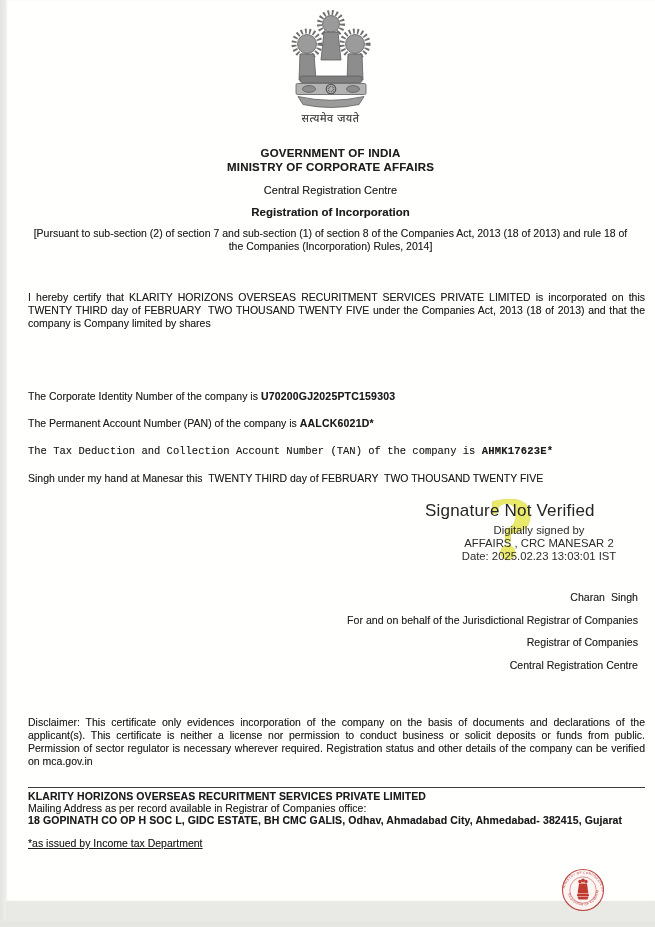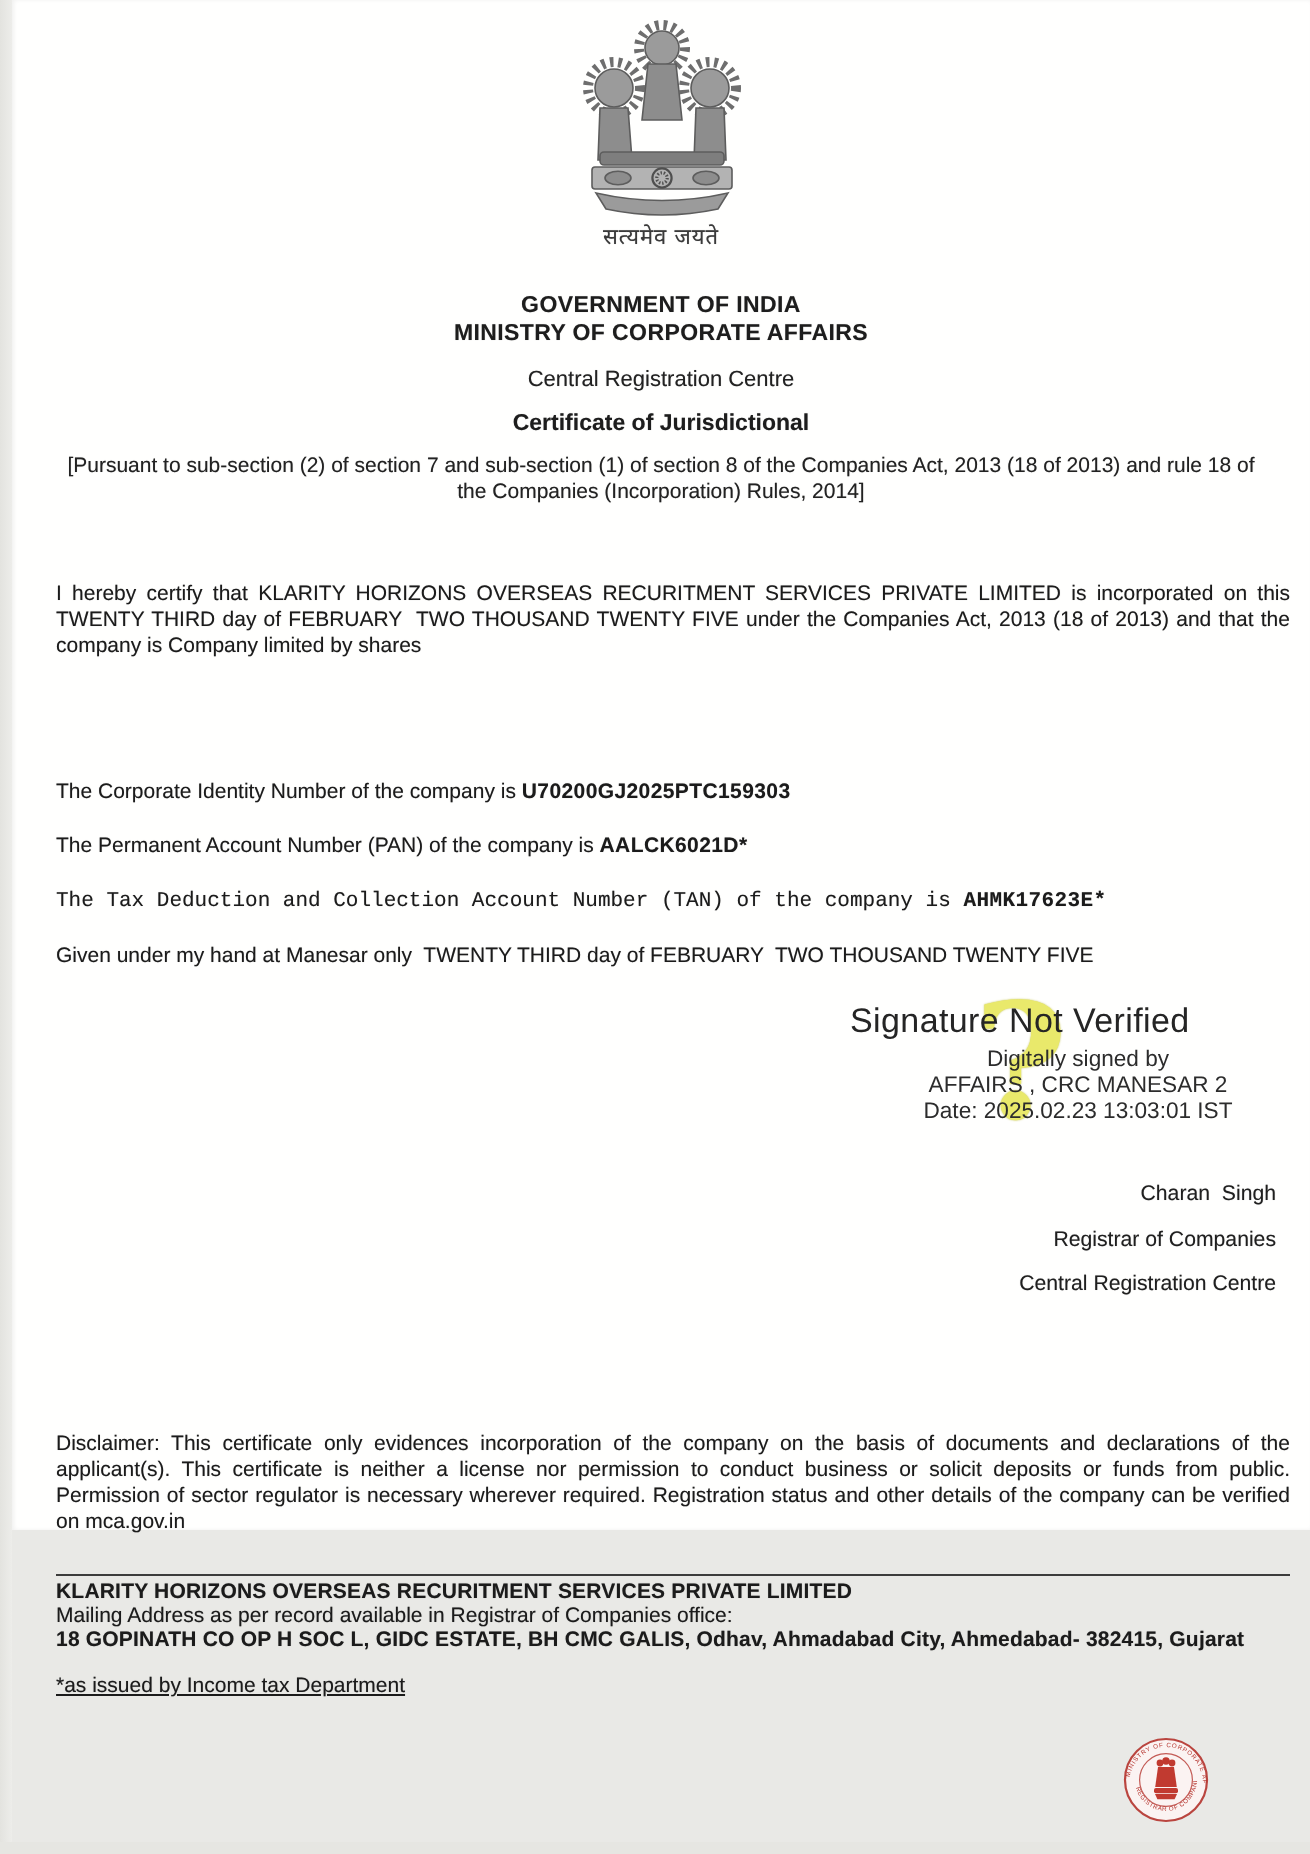--- a/index.html
+++ b/index.html
@@ -3,21 +3,21 @@
 <meta charset="utf-8">
 <style>
   html,body{margin:0;padding:0;}
   body{
     width:655px;height:927px;position:relative;overflow:hidden;
     background:#e9e9e6;
     font-family:"Liberation Sans", sans-serif;
     color:#1d1d1d;
   }
   .page{
-    position:absolute;left:6px;top:0;width:649px;height:765px;
+    position:absolute;left:6px;top:0;width:649px;height:901px;
     background:#fffffe;
     box-shadow:inset 1px 0 2px rgba(0,0,0,.06);
   }
   .abs{position:absolute;}
   .center{left:0;width:100%;text-align:center;}
   .soft{text-shadow:0 0 .4px rgba(0,0,0,.35);}
 
   
   .emblem-wrap{top:8px;}
   .motto{top:110px;font-size:11px;color:#3a3a3a;letter-spacing:.5px;}
@@ -97,43 +97,44 @@
       </g>
     </svg>
   </div>
   <div class="abs center motto soft">सत्यमेव जयते</div>
 
   <div class="abs center gov-header soft">
     <div>GOVERNMENT OF INDIA</div>
     <div>MINISTRY OF CORPORATE AFFAIRS</div>
   </div>
   <div class="abs center crc-line soft">Central Registration Centre</div>
-  <div class="abs center cert-title soft">Certificate of Jurisdictional</div>
+  <div class="abs center cert-title soft">Registration of Incorporation</div>
   <div class="abs pursuant soft">[Pursuant to sub-section (2) of section 7 and sub-section (1) of section 8 of the Companies Act, 2013 (18 of 2013) and rule 18 of the Companies (Incorporation) Rules, 2014]</div>
 
   <div class="abs bodyblock certify soft"><span>I hereby certify that </span><span>KLARITY HORIZONS OVERSEAS RECURITMENT SERVICES PRIVATE LIMITED</span><span> is incorporated on this  TWENTY THIRD day of FEBRUARY  TWO THOUSAND TWENTY FIVE under the Companies Act, 2013 (18 of 2013) and that the company is Company limited by shares</span></div>
 
   <div class="abs bodyblock kv cin soft"><span>The Corporate Identity Number of the company is </span><b>U70200GJ2025PTC159303</b></div>
   <div class="abs bodyblock kv pan soft"><span>The Permanent Account Number (PAN) of the company is </span><b>AALCK6021D*</b></div>
   <div class="abs bodyblock kv tan soft"><span>The Tax Deduction and Collection Account Number (TAN) of the company is </span><b>AHMK17623E*</b></div>
 
-  <div class="abs bodyblock kv given soft">Given under my hand at Manesar only  TWENTY THIRD day of FEBRUARY  TWO THOUSAND TWENTY FIVE</div>
+  <div class="abs bodyblock kv given soft">Singh under my hand at Manesar this  TWENTY THIRD day of FEBRUARY  TWO THOUSAND TWENTY FIVE</div>
 
   <div class="abs sig-block">
     <span class="sig-q">?</span>
     <div class="sig-headline">Signature Not Verified</div>
     <div class="sig-lines">
       <div>Digitally signed by</div>
       <div>AFFAIRS , CRC MANESAR 2</div>
       <div>Date: 2025.02.23 13:03:01 IST</div>
     </div>
   </div>
 
   <div class="abs officer soft">
     <div class="oline">Charan  Singh</div>
+    <div class="oline">For and on behalf of the Jurisdictional Registrar of Companies</div>
     <div class="oline">Registrar of Companies</div>
     <div class="oline">Central Registration Centre</div>
   </div>
 
   <div class="abs bodyblock disclaimer soft">Disclaimer: This certificate only evidences incorporation of the company on the basis of documents and declarations of the applicant(s). This certificate is neither a license nor permission to conduct business or solicit deposits or funds from public. Permission of sector regulator is necessary wherever required. Registration status and other details of the company can be verified on mca.gov.in</div>
   <div class="abs bodyblock mailing soft">Mailing Address as per record available in Registrar of Companies office:</div>
   <div class="abs bodyblock company2 soft">KLARITY HORIZONS OVERSEAS RECURITMENT SERVICES PRIVATE LIMITED</div>
   <div class="abs bodyblock address2 soft">18 GOPINATH CO OP H SOC L, GIDC ESTATE, BH CMC GALIS, Odhav, Ahmadabad City, Ahmedabad- 382415, Gujarat</div>
   <div class="abs bodyblock footnote soft">*as issued by Income tax Department</div>
 

